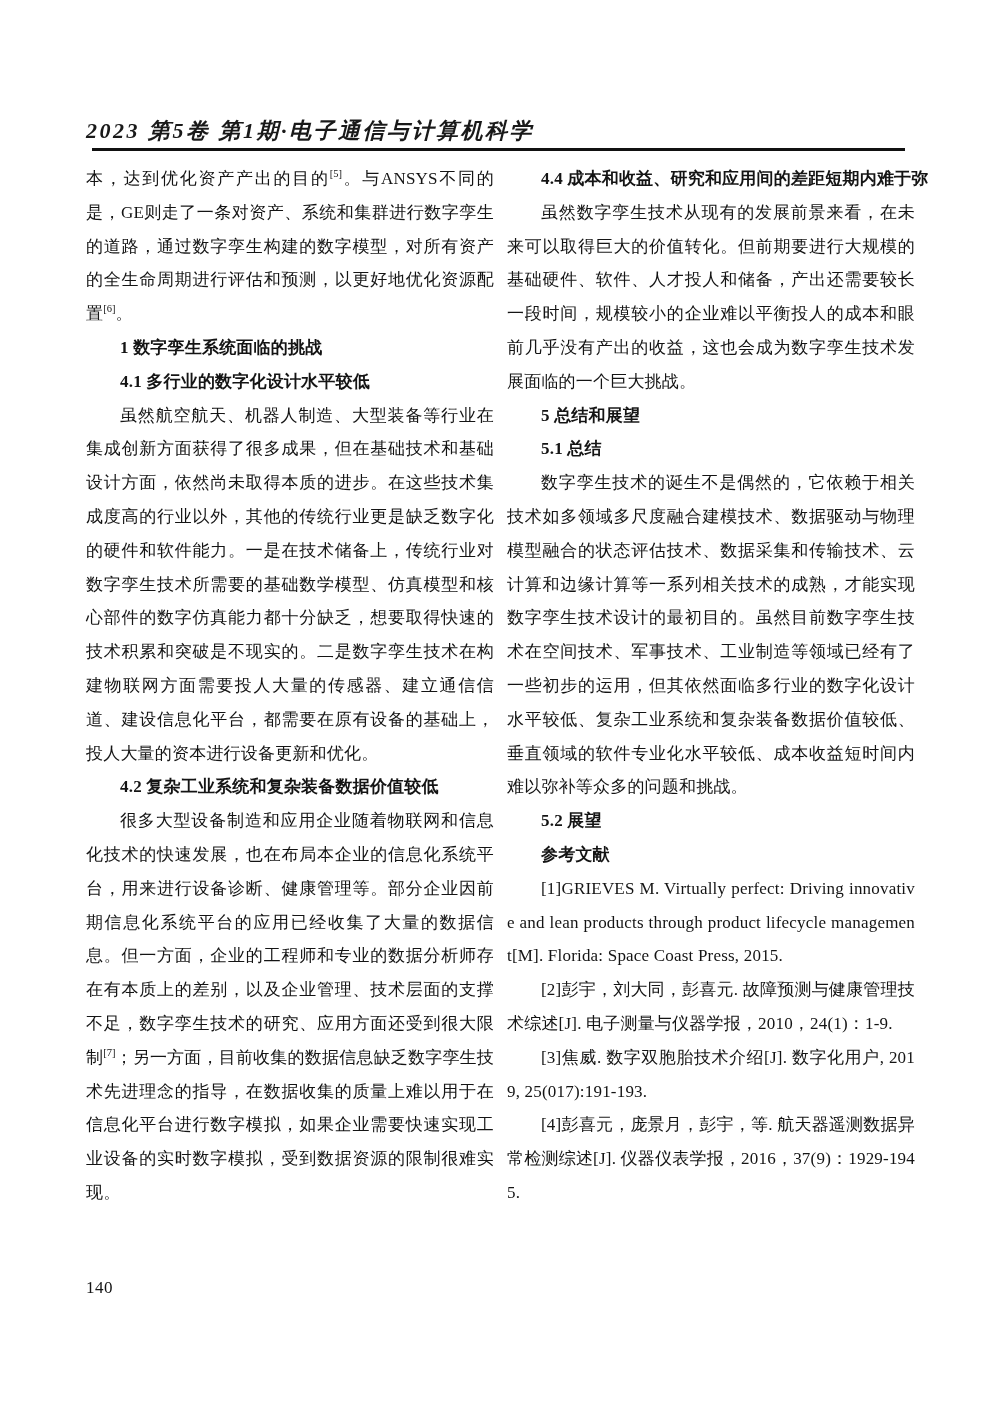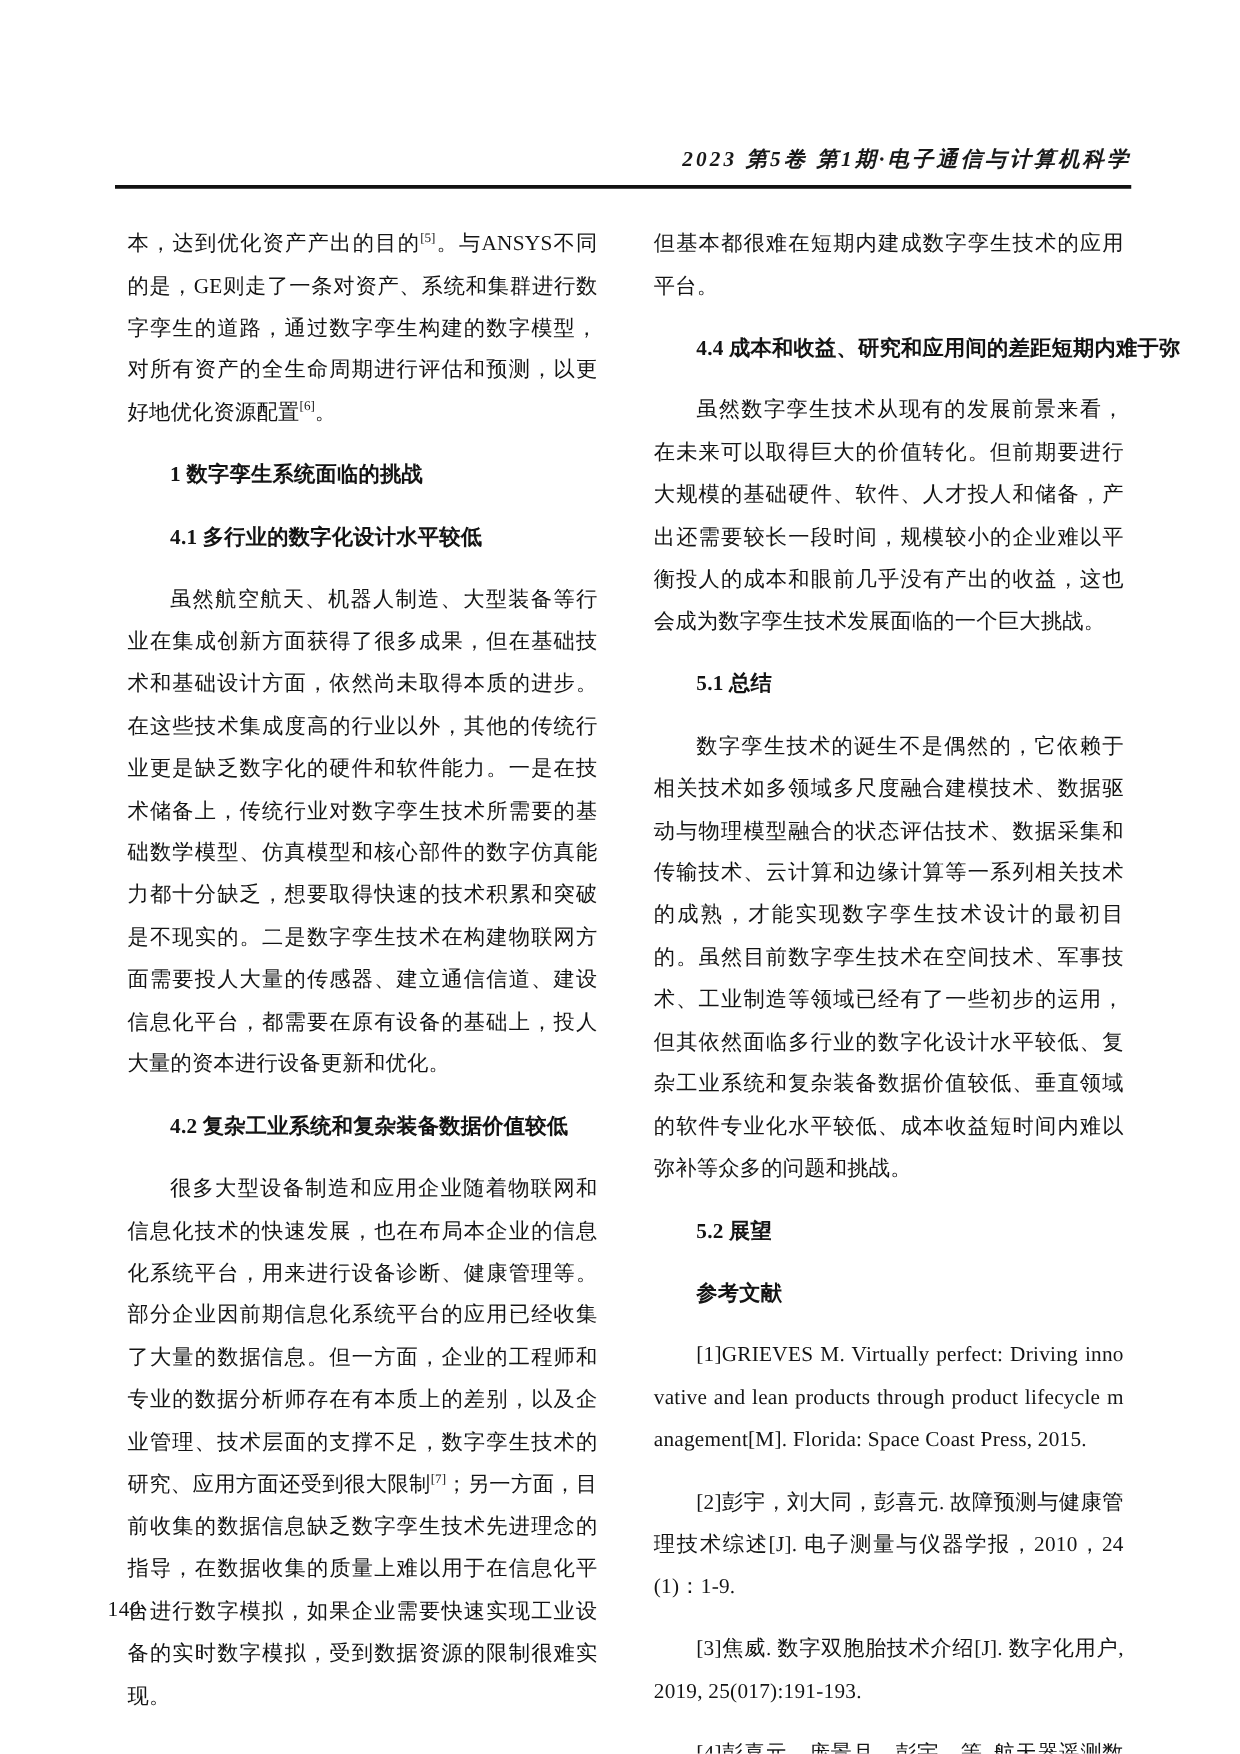--- a/index.html
+++ b/index.html
@@ -6,38 +6,38 @@
   body{
     width:992px;height:1403px;
     font-family:"Liberation Serif","DejaVu Serif",serif;
     color:#141414;
     -webkit-font-smoothing:antialiased;
   }
   .page{position:relative;width:992px;height:1403px;background:#ffffff;overflow:hidden;}
 
   .journal-header{
     position:absolute;top:116px;left:86px;width:819px;
-    text-align:right;
-    font-size:17px;font-weight:bold;font-style:italic;
+    text-align:left;
+    font-size:22px;font-weight:bold;font-style:italic;
     letter-spacing:2.5px;color:#191919;
     white-space:nowrap;
   }
   .header-rule{
     position:absolute;top:148px;left:92px;width:813px;height:2.5px;
     background:#111111;
   }
 
   .columns{
     position:absolute;top:162px;left:86px;width:829px;
     display:flex;gap:13px;align-items:flex-start;
   }
   .col{width:408px;}
 
   .col p{
-    margin:16px;
+    margin:0;
     font-size:17px;
     line-height:33.8px;
     text-align:justify;
     letter-spacing:0.2px;
     word-break:break-all;
   }
   .indent{text-indent:2em;}
   .heading{
     font-weight:bold;
     text-indent:2em;
@@ -71,23 +71,23 @@
       <p><span>本，达到优化资产产出的目的</span><sup>[5]</sup><span>。与ANSYS不同的是，GE则走了一条对资产、系统和集群进行数字孪生的道路，通过数字孪生构建的数字模型，对所有资产的全生命周期进行评估和预测，以更好地优化资源配置</span><sup>[6]</sup><span>。</span></p>
       <p class="heading">1 数字孪生系统面临的挑战</p>
       <p class="heading">4.1 多行业的数字化设计水平较低</p>
       <p class="indent">虽然航空航天、机器人制造、大型装备等行业在集成创新方面获得了很多成果，但在基础技术和基础设计方面，依然尚未取得本质的进步。在这些技术集成度高的行业以外，其他的传统行业更是缺乏数字化的硬件和软件能力。一是在技术储备上，传统行业对数字孪生技术所需要的基础数学模型、仿真模型和核心部件的数字仿真能力都十分缺乏，想要取得快速的技术积累和突破是不现实的。二是数字孪生技术在构建物联网方面需要投人大量的传感器、建立通信信道、建设信息化平台，都需要在原有设备的基础上，投人大量的资本进行设备更新和优化。</p>
       <p class="heading">4.2 复杂工业系统和复杂装备数据价值较低</p>
       <p class="indent"><span>很多大型设备制造和应用企业随着物联网和信息化技术的快速发展，也在布局本企业的信息化系统平台，用来进行设备诊断、健康管理等。部分企业因前期信息化系统平台的应用已经收集了大量的数据信息。但一方面，企业的工程师和专业的数据分析师存在有本质上的差别，以及企业管理、技术层面的支撑不足，数字孪生技术的研究、应用方面还受到很大限制</span><sup>[7]</sup><span>；另一方面，目前收集的数据信息缺乏数字孪生技术先进理念的指导，在数据收集的质量上难以用于在信息化平台进行数字模拟，如果企业需要快速实现工业设备的实时数字模拟，受到数据资源的限制很难实现。</span></p>
 
     </div>
 
     <div class="col">
-      <p>但基本都很难在短期内建成数字孪生技术的应用平台。</p>
       <p class="heading">4.4 成本和收益、研究和应用间的差距短期内难于弥</p>
       <p class="indent">虽然数字孪生技术从现有的发展前景来看，在未来可以取得巨大的价值转化。但前期要进行大规模的基础硬件、软件、人才投人和储备，产出还需要较长一段时间，规模较小的企业难以平衡投人的成本和眼前几乎没有产出的收益，这也会成为数字孪生技术发展面临的一个巨大挑战。</p>
+      <p class="heading">5 总结和展望</p>
       <p class="heading">5.1 总结</p>
       <p class="indent">数字孪生技术的诞生不是偶然的，它依赖于相关技术如多领域多尺度融合建模技术、数据驱动与物理模型融合的状态评估技术、数据采集和传输技术、云计算和边缘计算等一系列相关技术的成熟，才能实现数字孪生技术设计的最初目的。虽然目前数字孪生技术在空间技术、军事技术、工业制造等领域已经有了一些初步的运用，但其依然面临多行业的数字化设计水平较低、复杂工业系统和复杂装备数据价值较低、垂直领域的软件专业化水平较低、成本收益短时间内难以弥补等众多的问题和挑战。</p>
       <p class="heading">5.2 展望</p>
       <p class="heading">参考文献</p>
       <p class="indent">[1]GRIEVES M. Virtually perfect: Driving innovative and lean products through product lifecycle management[M]. Florida: Space Coast Press, 2015.</p>
       <p class="indent">[2]彭宇，刘大同，彭喜元. 故障预测与健康管理技术综述[J]. 电子测量与仪器学报，2010，24(1)：1-9.</p>
       <p class="indent">[3]焦威. 数字双胞胎技术介绍[J]. 数字化用户, 2019, 25(017):191-193.</p>
       <p class="indent">[4]彭喜元，庞景月，彭宇，等. 航天器遥测数据异常检测综述[J]. 仪器仪表学报，2016，37(9)：1929-1945.</p>
 
     </div>

